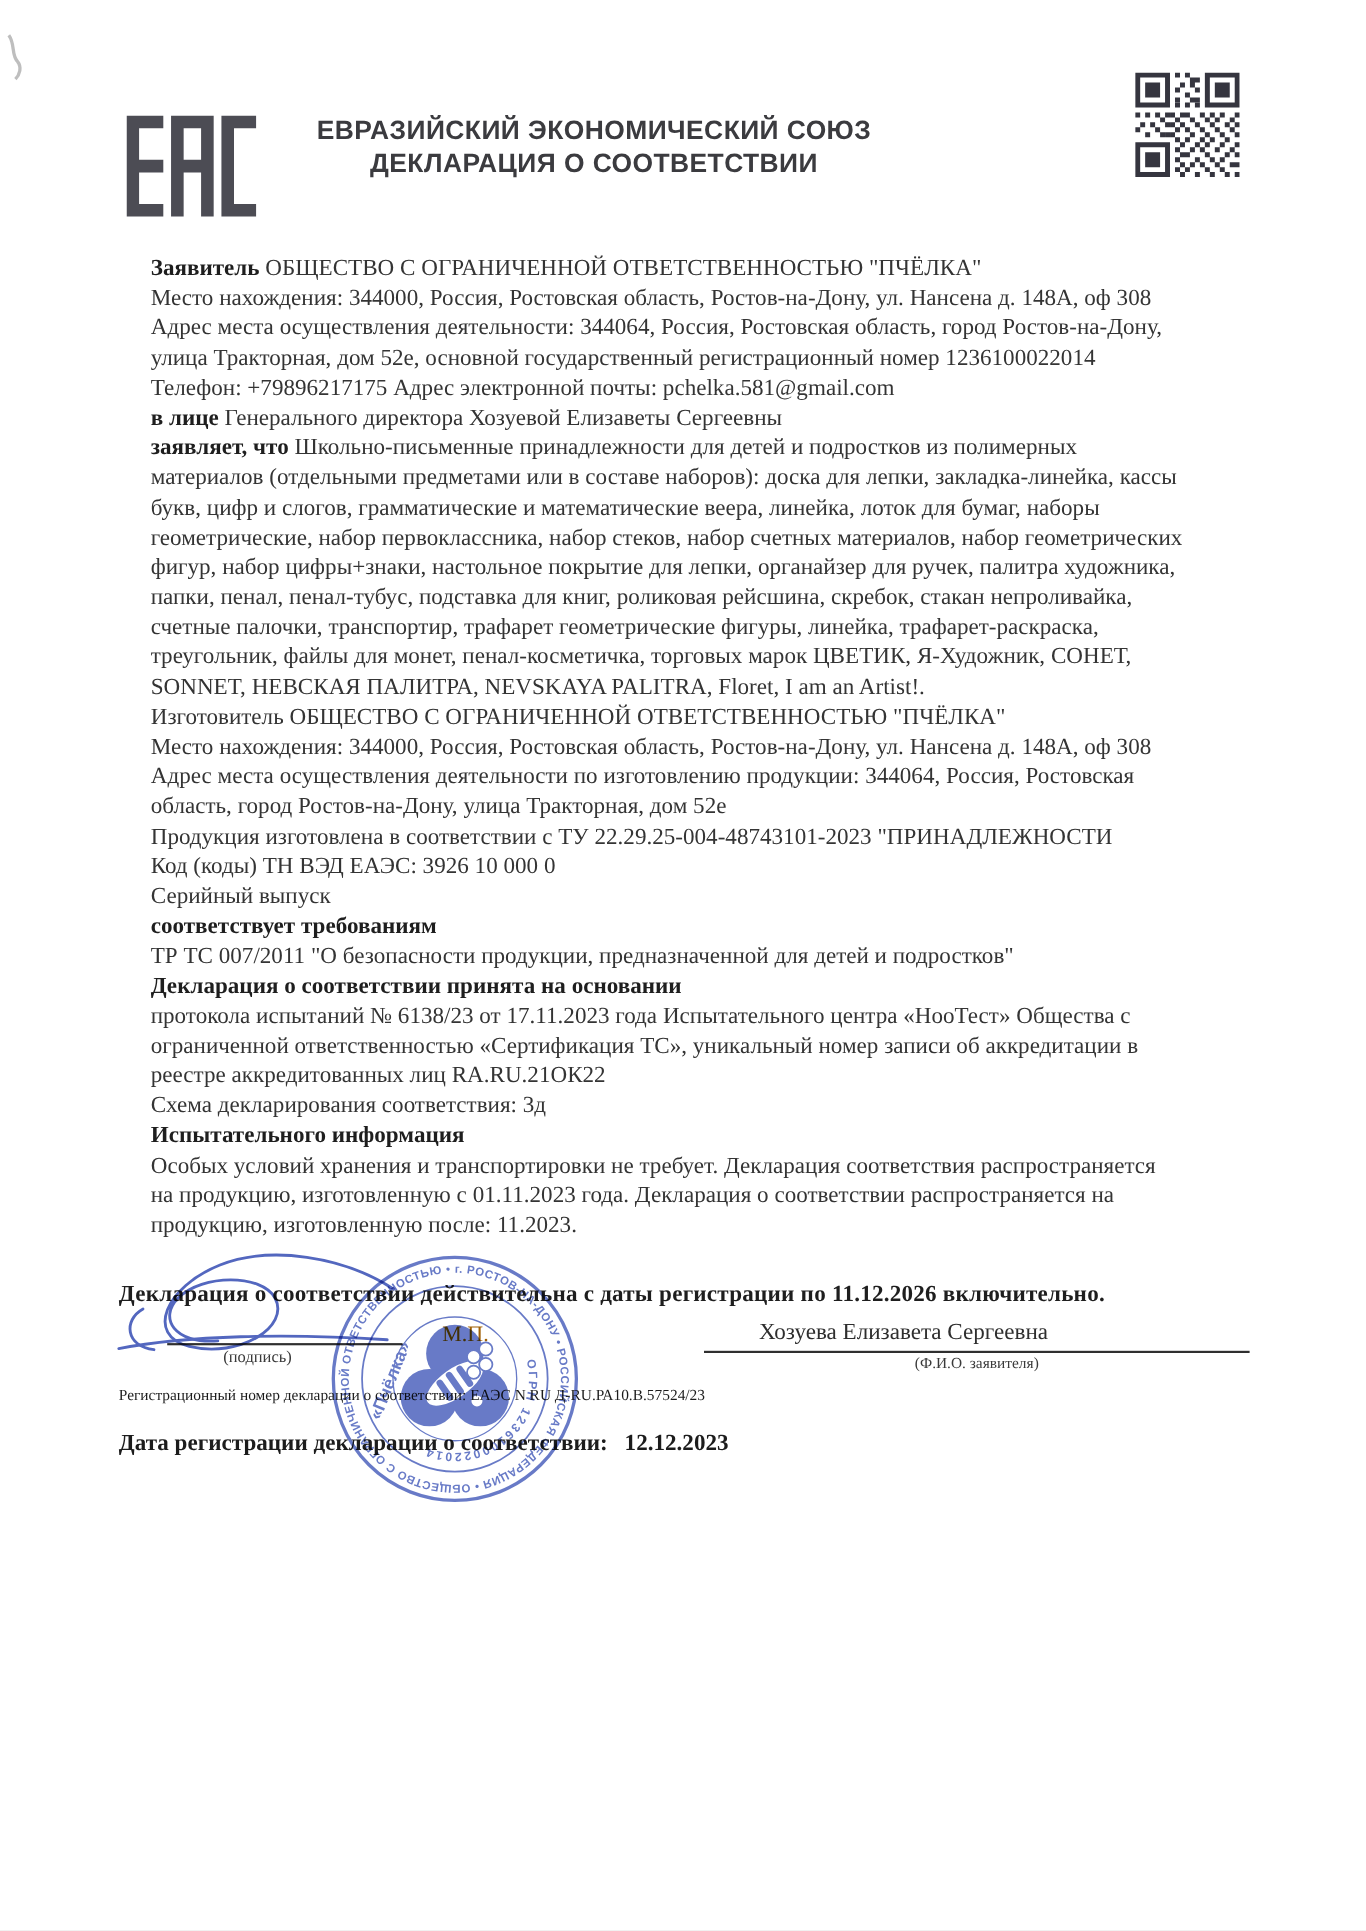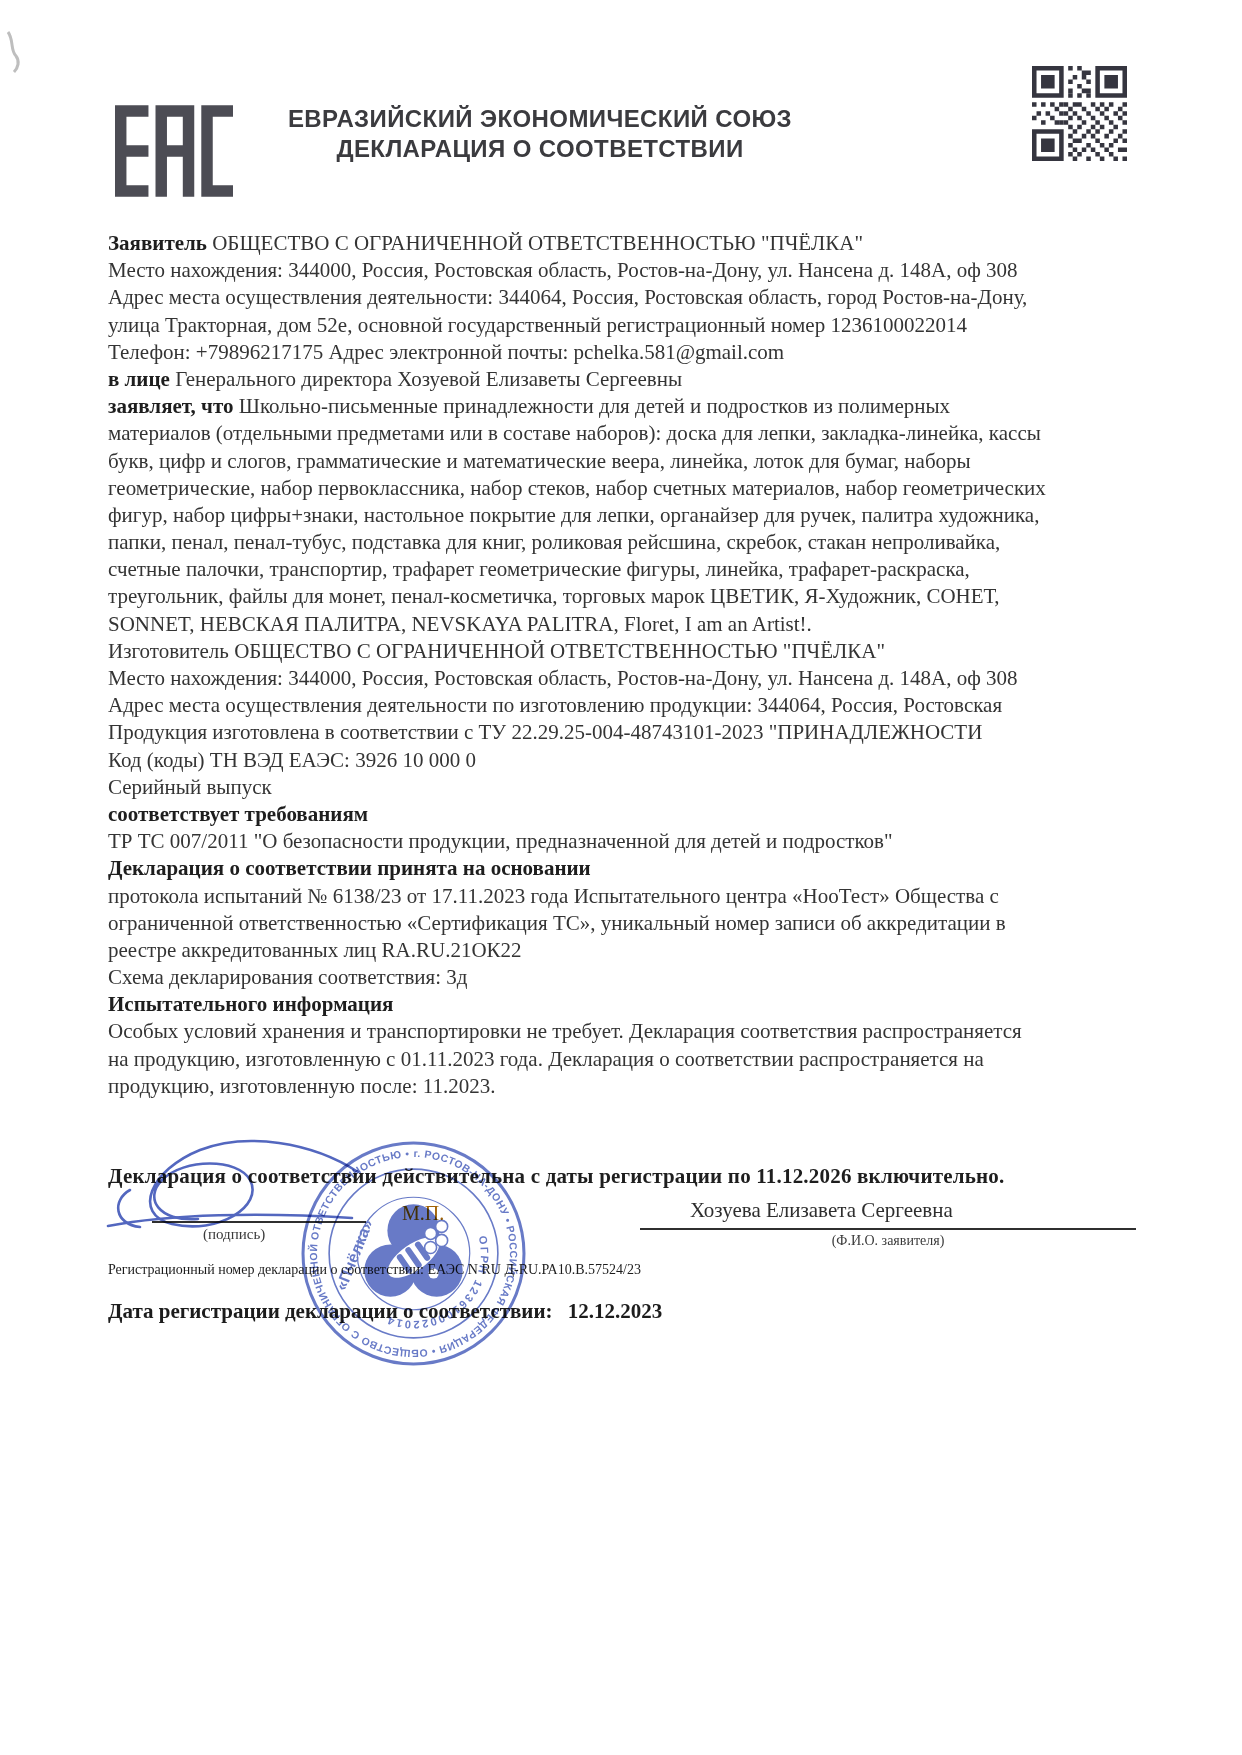--- a/index.html
+++ b/index.html
@@ -14,21 +14,21 @@
     position:absolute;left:280px;top:92px;width:520px;text-align:center;
     font-family:"Liberation Sans", sans-serif;font-weight:bold;font-size:24px;
     line-height:30px;color:#3b3b3f;letter-spacing:.4px;margin-top:12px;
   }
   .qr{position:absolute;left:1032px;top:66px;}
   
   .doc-body{
     position:absolute;left:108px;top:230px;width:952px;
     font-size:21px;line-height:27.2px;white-space:nowrap;color:#343434;
   }
-  .doc-body b{color:#1e1e1e;}
+  .doc-body b{color:#1e1e1e;margin-left:29px;}
   .ln{height:27.2px;}
   .validity{
     position:absolute;left:108px;top:1164px;width:1060px;
     font-size:21px;font-weight:bold;color:#1e1e1e;white-space:nowrap;letter-spacing:.2px;
   }
   
   .mp{position:absolute;left:402px;top:1202px;font-size:20px;color:#a16207;}
   .sig-line-left{position:absolute;left:152px;top:1221px;width:214px;border-top:2px solid #2f2f2f;}
   .sig-line-right{position:absolute;left:640px;top:1228px;width:496px;border-top:2px solid #2f2f2f;}
   .podpis{position:absolute;left:203px;top:1226px;font-size:15px;color:#3a3a3a;}
@@ -89,20 +89,21 @@
     <div class="ln"><b></b><span>букв, цифр и слогов, грамматические и математические веера, линейка, лоток для бумаг, наборы</span></div>
     <div class="ln"><b></b><span>геометрические, набор первоклассника, набор стеков, набор счетных материалов, набор геометрических</span></div>
     <div class="ln"><b></b><span>фигур, набор цифры+знаки, настольное покрытие для лепки, органайзер для ручек, палитра художника,</span></div>
     <div class="ln"><b></b><span>папки, пенал, пенал-тубус, подставка для книг, роликовая рейсшина, скребок, стакан непроливайка,</span></div>
     <div class="ln"><b></b><span>счетные палочки, транспортир, трафарет геометрические фигуры, линейка, трафарет-раскраска,</span></div>
     <div class="ln"><b></b><span>треугольник, файлы для монет, пенал-косметичка, торговых марок ЦВЕТИК, Я-Художник, СОНЕТ,</span></div>
     <div class="ln"><b></b><span>SONNET, НЕВСКАЯ ПАЛИТРА, NEVSKAYA PALITRA, Floret, I am an Artist!.</span></div>
     <div class="ln"><b></b><span>Изготовитель ОБЩЕСТВО С ОГРАНИЧЕННОЙ ОТВЕТСТВЕННОСТЬЮ "ПЧЁЛКА"</span></div>
     <div class="ln"><b></b><span>Место нахождения: 344000, Россия, Ростовская область, Ростов-на-Дону, ул. Нансена д. 148А, оф 308</span></div>
     <div class="ln"><b></b><span>Адрес места осуществления деятельности по изготовлению продукции: 344064, Россия, Ростовская</span></div>
+    <div class="ln"><b></b><span>область, город Ростов-на-Дону, улица Тракторная, дом 52е</span></div>
     <div class="ln"><b></b><span>Продукция изготовлена в соответствии с ТУ 22.29.25-004-48743101-2023 "ПРИНАДЛЕЖНОСТИ</span></div>
     <div class="ln"><b></b><span>Код (коды) ТН ВЭД ЕАЭС: 3926 10 000 0</span></div>
     <div class="ln"><b></b><span>Серийный выпуск</span></div>
     <div class="ln"><b>соответствует требованиям</b><span></span></div>
     <div class="ln"><b></b><span>ТР ТС 007/2011 "О безопасности продукции, предназначенной для детей и подростков"</span></div>
     <div class="ln"><b>Декларация о соответствии принята на основании</b><span></span></div>
     <div class="ln"><b></b><span>протокола испытаний № 6138/23 от 17.11.2023 года Испытательного центра «НооТест» Общества с</span></div>
     <div class="ln"><b></b><span>ограниченной ответственностью «Сертификация ТС», уникальный номер записи об аккредитации в</span></div>
     <div class="ln"><b></b><span>реестре аккредитованных лиц RA.RU.21ОК22</span></div>
     <div class="ln"><b></b><span>Схема декларирования соответствия: 3д</span></div>

